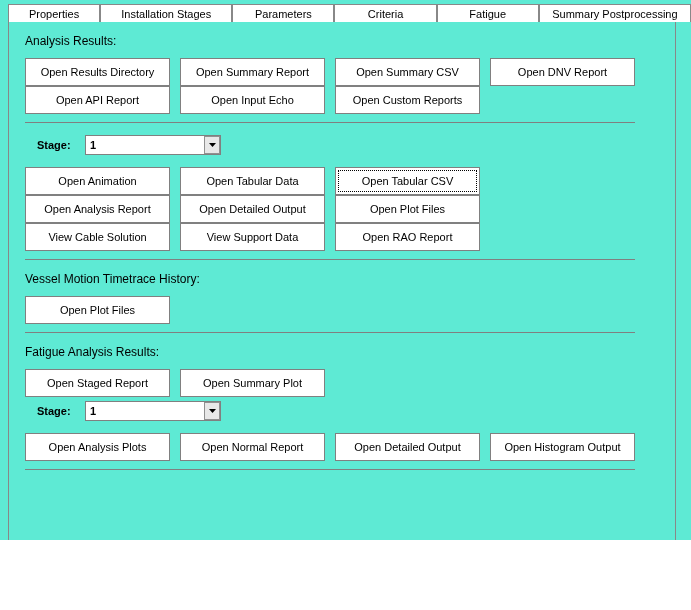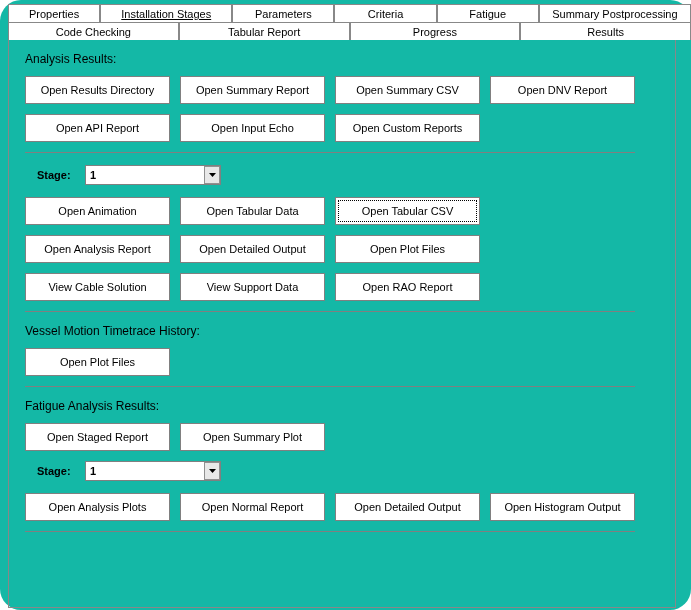--- a/index.html
+++ b/index.html
@@ -5,25 +5,24 @@
 html, body {
   margin: 0;
   padding: 0;
   font-family: "Tahoma", "MS Sans Serif", sans-serif;
   font-size: 11px;
   background: #ffffff;
   color: #000;
 }
 .container {
   width: 691px;
-  height: 610px;
-  box-sizing: border-box;
-  background: #14b8a6;
+  height: 540px;
+  box-sizing: border-box;
+  background: #5eead4;
   padding-top: 4px;
-  border-radius: 21px;
 }
 .tabs {
   margin-left: 8px;
 }
 .tab-row {
   display: flex;
 }
 .tab {
   border-top: 1px solid #888;
   border-left: 1px solid #888;
@@ -34,40 +33,39 @@
   text-align: center;
   font-size: 11px;
   box-sizing: border-box;
 }
 .tab.selected {
   font-weight: normal;
 }
 .tab-row.row1 .tab { flex: 1; }
 .tab-row.row2 .tab { flex: 1; }
 .tab-row.row1 .t1 { flex: 0.9; }
-.tab-row.row1 .t2 { flex: 1.3; text-decoration: underline; }
+.tab-row.row1 .t2 { flex: 1.3; }
 .tab-row.row1 .t6 { flex: 1.5; }
 .panel {
   border: 1px solid #888;
   border-top: none;
   margin-left: 8px;
   box-sizing: border-box;
   width: 668px;
   height: 568px;
   padding: 12px 16px 16px 16px;
   overflow: hidden;
 }
 .section-label {
   font-size: 12px;
   margin-bottom: 10px;
 }
 .btn-row {
   display: flex;
   gap: 10px;
-  margin-bottom: 10px;
 }
 button.win-btn {
   width: 145px;
   height: 28px;
   font-family: inherit;
   font-size: 11px;
   background: #ffffff;
   border: 1px solid #808080;
   box-sizing: border-box;
   cursor: pointer;
@@ -130,26 +128,20 @@
 <div class="container">
 
 <div class="tabs">
   <div class="tab-row row1">
     <div class="tab t1">Properties</div>
     <div class="tab t2">Installation Stages</div>
     <div class="tab t3">Parameters</div>
     <div class="tab t4">Criteria</div>
     <div class="tab t5">Fatigue</div>
     <div class="tab t6">Summary Postprocessing</div>
-  </div>
-  <div class="tab-row row2">
-    <div class="tab">Code Checking</div>
-    <div class="tab">Tabular Report</div>
-    <div class="tab">Progress</div>
-    <div class="tab selected">Results</div>
   </div>
 </div>
 
 <div class="panel">
 
   <div class="section-label">Analysis Results:</div>
   <div class="btn-row">
     <button class="win-btn">Open Results Directory</button>
     <button class="win-btn">Open Summary Report</button>
     <button class="win-btn">Open Summary CSV</button>

